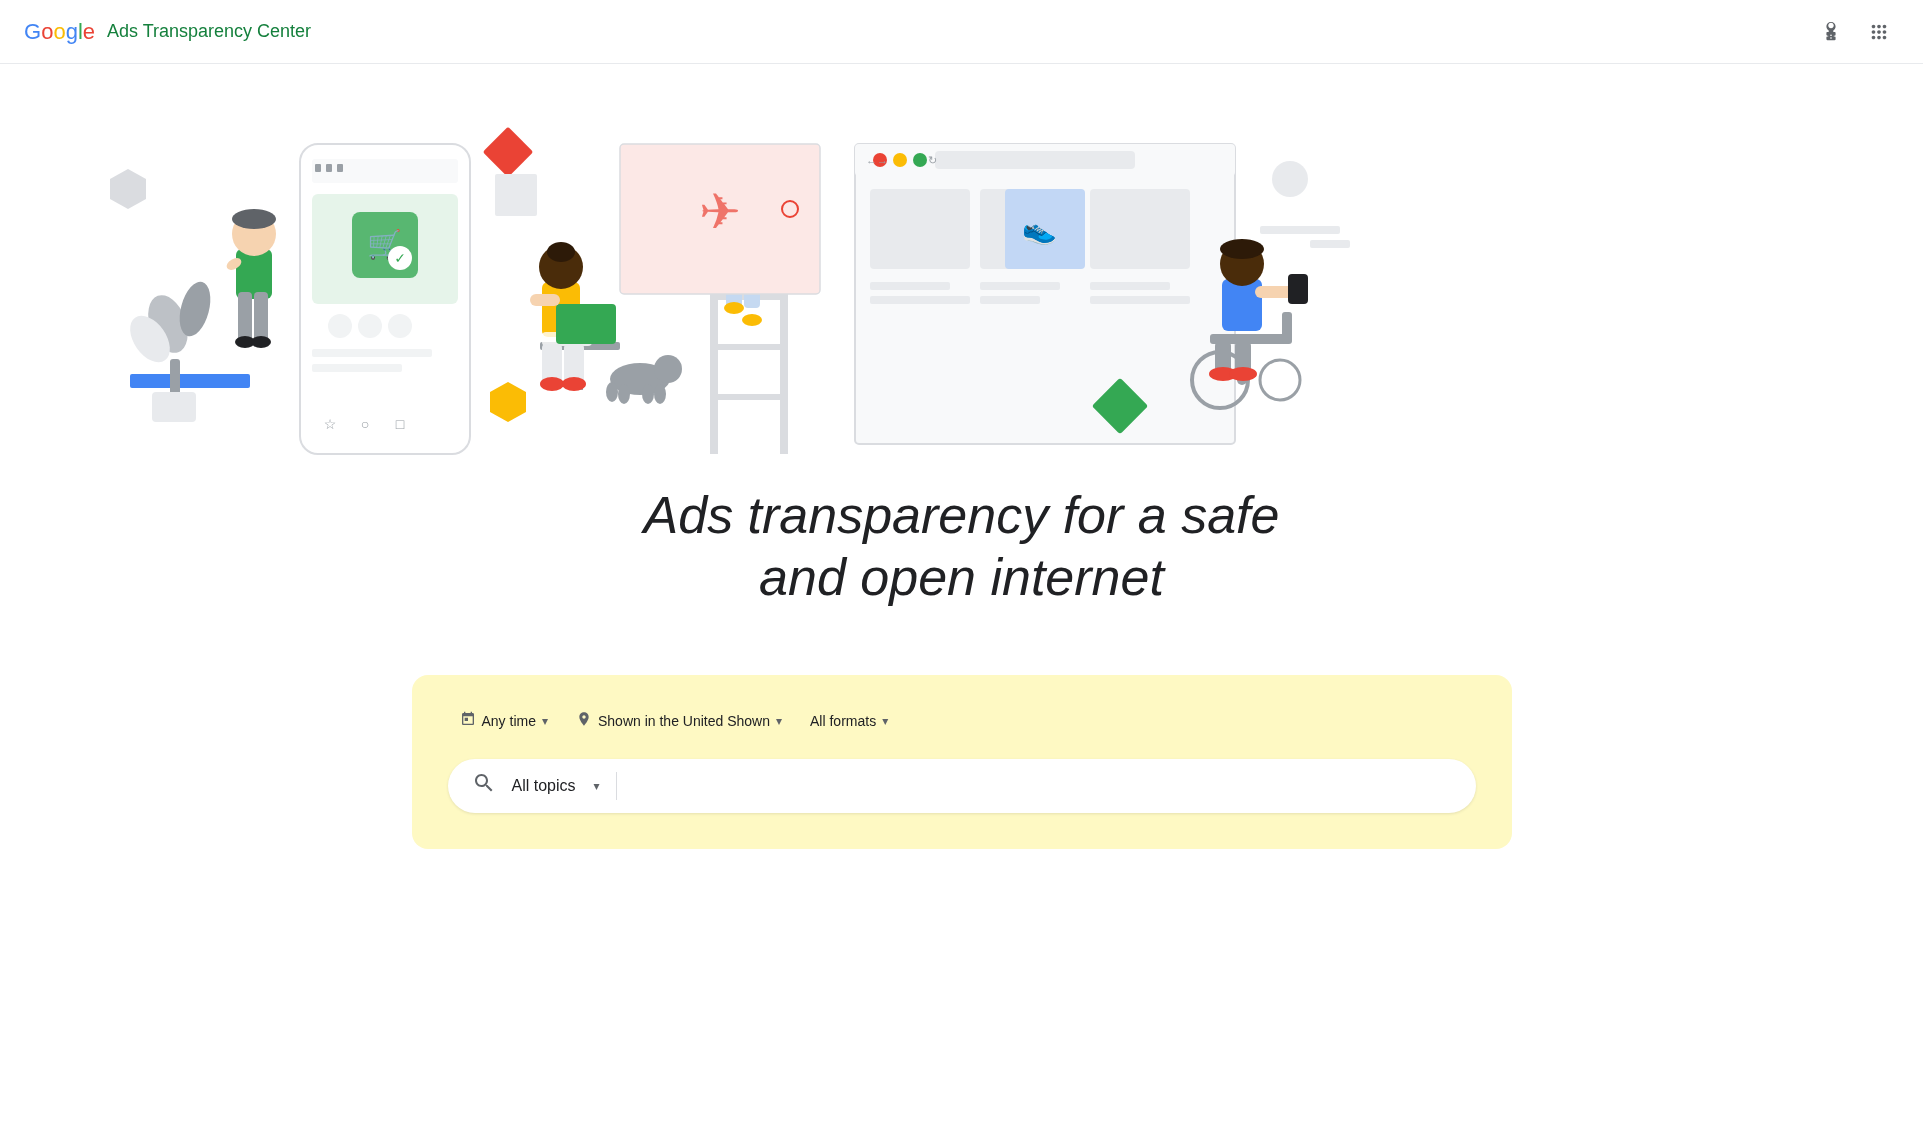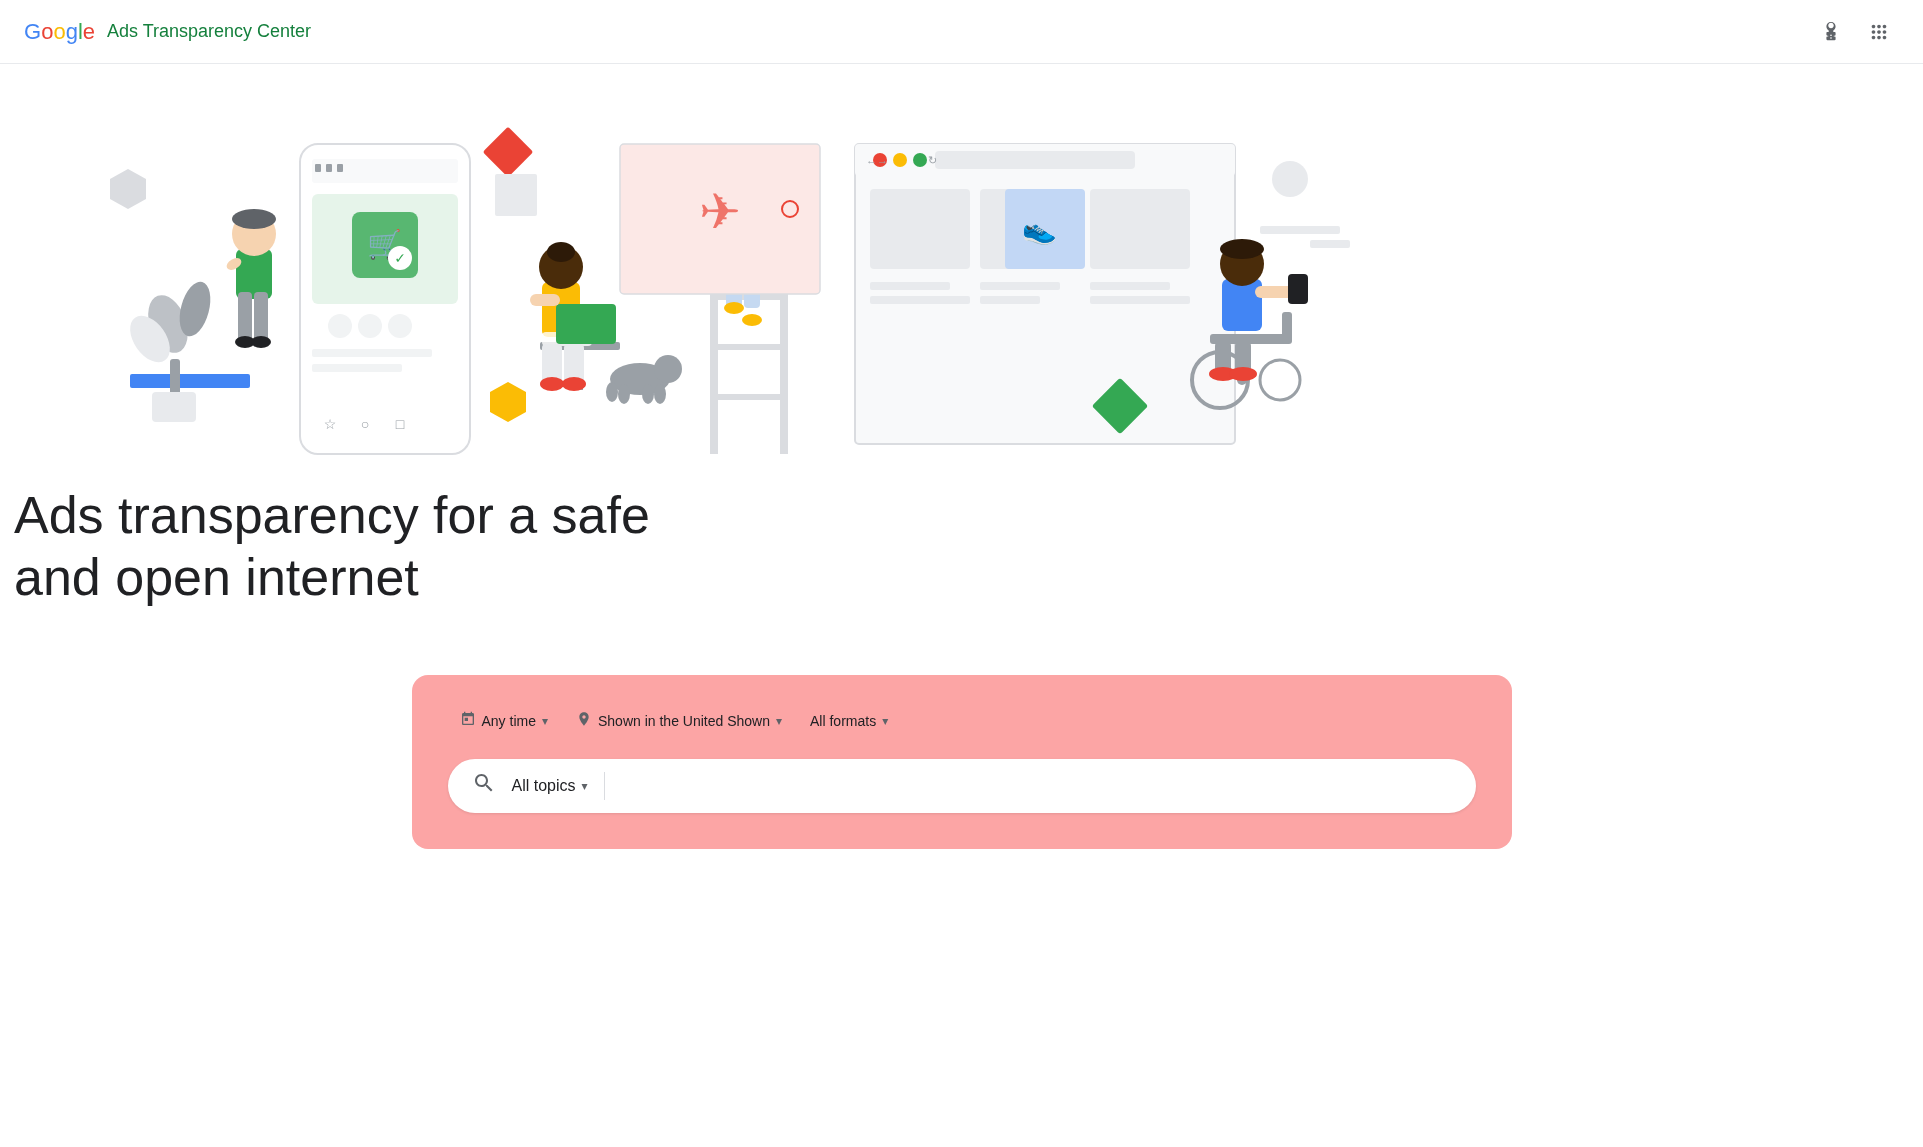--- a/index.html
+++ b/index.html
@@ -65,41 +65,42 @@
     }
 
     
     .illustration-svg {
       width: 100%;
       height: 100%;
     }
 
     
     .hero-text {
-      text-align: left;
+      text-align: center;
       padding: 20px 14px 10px;
+      font-style: italic;
     }
     .hero-title {
       font-size: 52px;
       font-weight: 500;
       color: #202124;
       line-height: 1.2;
       margin-bottom: 16px;
     }
     .hero-subtitle {
       font-size: 18px;
       color: #5f6368;
       font-weight: 400;
     }
 
     
     .search-container {
       max-width: 1100px;
       margin: 40px auto 0;
-      background: #fca5a5;
+      background: #fef9c3;
       border-radius: 16px;
       padding: 28px 36px 36px;
     }
     .filter-row {
       display: flex;
       align-items: center;
       gap: 4px;
       margin-bottom: 20px;
     }
     .filter-btn {
@@ -133,21 +134,21 @@
       box-shadow: 0 1px 3px rgba(0,0,0,0.1);
     }
     .search-icon-wrap {
       color: #5f6368;
       font-size: 22px;
       flex-shrink: 0;
     }
     .topics-btn {
       display: flex;
       align-items: center;
-      gap: 6px;
+      gap: 18px;
       background: transparent;
       border: none;
       cursor: pointer;
       font-size: 16px;
       color: #202124;
       font-family: inherit;
       white-space: nowrap;
       padding: 0;
     }
     .divider-vertical {

